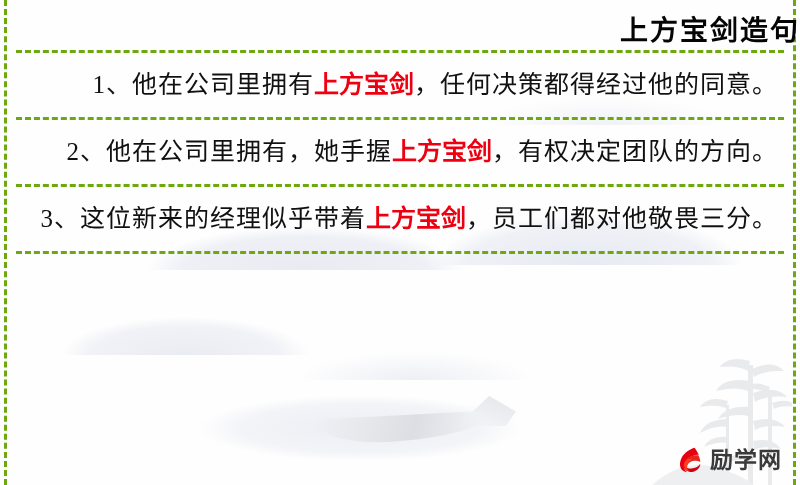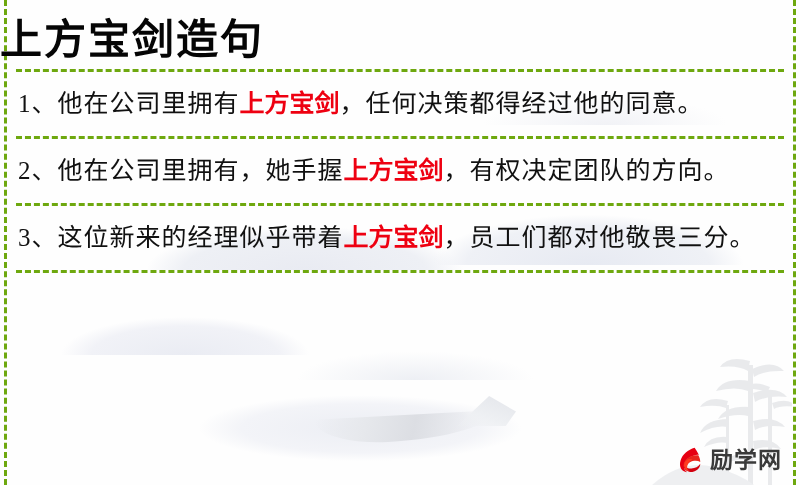--- a/index.html
+++ b/index.html
@@ -93,24 +93,24 @@
   }
   .edge-left  { left: 4px; }
   .edge-right { left: 793px; }
 
   
   .title {
     position: relative;
     z-index: 3;
     margin: 0;
     padding-top: 12px;
-    text-align: left;
+    text-align: right;
     font-family: "DejaVu Serif", "Liberation Serif", serif;
     font-weight: bold;
-    font-size: 42px;
+    font-size: 28px;
     letter-spacing: 2px;
     color: #050505;
     line-height: 1.35;
   }
 
   
   .rule {
     position: relative;
     z-index: 3;
     height: 0;
@@ -118,20 +118,21 @@
     border-top: 3px dashed #6ea80f;
   }
 
   
   .sentences {
     position: relative;
     z-index: 3;
     margin: 0;
     padding: 0;
     list-style: none;
+    text-align: right;
   }
   .sentence {
     font-family: "Liberation Serif", "DejaVu Serif", serif;
     font-size: 25px;
     line-height: 44px;
     color: #111111;
     padding: 10px 22px 10px 18px;
     letter-spacing: 1px;
     word-break: break-all;
   }

